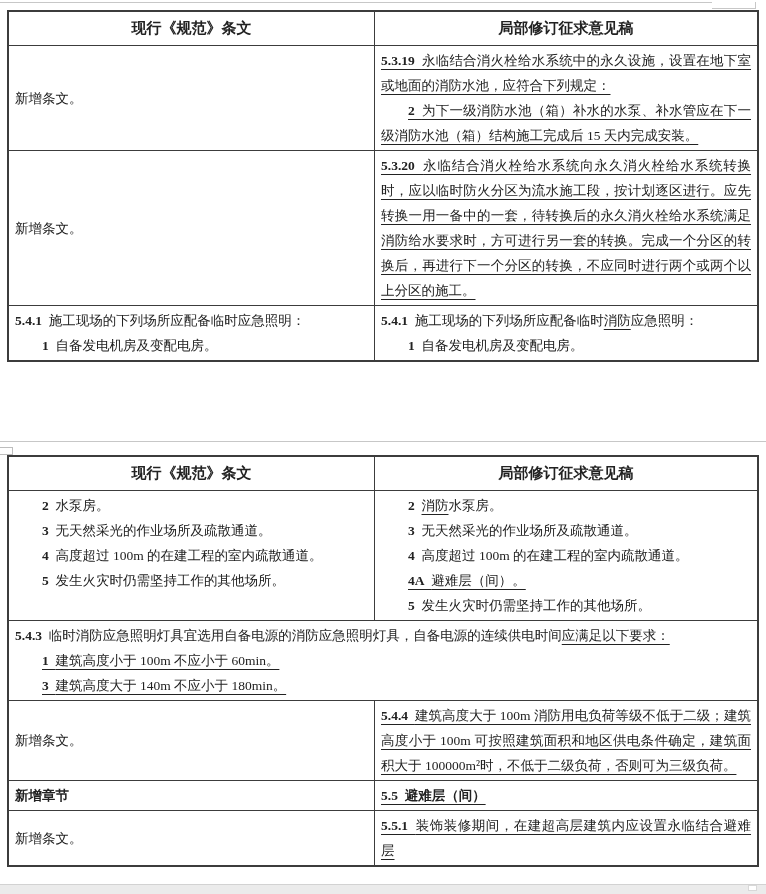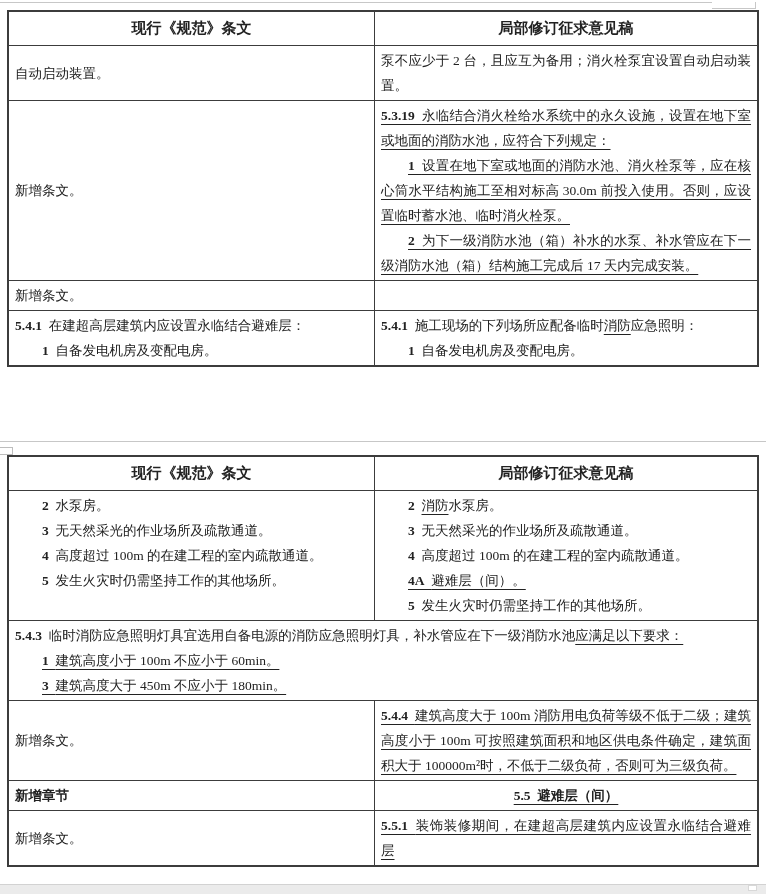--- a/index.html
+++ b/index.html
@@ -20,21 +20,21 @@
   }
   .vmid { justify-content:center; }
   .c1 { width:366px; border-right:1px solid #3c3c3c; flex:none; }
   .c2 { flex:1; min-width:0; }
   .hcell {
     font-size:15px; font-weight:bold; text-align:center;
     padding:4px 6px; line-height:25px; display:block;
   }
   .para { text-align:justify; }
   .indent { text-indent:27px; }
-  .pcenter { text-align:center; text-indent:0; }
+  .pcenter { text-align:left; text-indent:0; }
   .b { font-weight:bold; }
   .u { text-decoration:underline; text-underline-offset:4px; text-decoration-thickness:1px; }
   
   .hline { position:absolute; height:1px; background:#c7c7c7; }
   #top-line { left:0; top:2px; width:712px; }
   #top-notch { position:absolute; left:712px; top:2px; width:44px; height:7px;
     border-right:1px solid #c7c7c7; border-bottom:1px solid #c7c7c7; }
   #mid-line { left:0; top:441px; width:766px; }
   #mid-notch { position:absolute; left:0; top:447px; width:13px; height:8px;
     border:1px solid #bdbdbd; border-left:none; background:#fff; }
@@ -51,44 +51,38 @@
 <div class="hline" id="mid-line"></div>
 <div id="mid-notch"></div>
 
 <div class="tbl" id="table1">
     <div class="trow">
       <div class="cell hcell c1">现行《规范》条文</div>
       <div class="cell hcell c2">局部修订征求意见稿</div>
     </div>
     <div class="trow">
       <div class="cell c1 vmid">
-        <div class="para"><span>自动启动装置。</span></div>
+        <div class="para"><span>新增条文。</span></div>
       </div>
-      <div class="cell c2 vmid">
-        <div class="para"><span>泵不应少于 2 台，且应互为备用；消火栓泵宜设置自动启动装置。</span></div>
+      <div class="cell c2">
+        <div class="para"><span class="b u">5.3.19&nbsp;&nbsp;</span><span class="u">永临结合消火栓给水系统中的永久设施，设置在地下室或地面的消防水池，应符合下列规定：</span></div>
+        <div class="para indent"><span class="b u">2&nbsp;&nbsp;</span><span class="u">为下一级消防水池（箱）补水的水泵、补水管应在下一级消防水池（箱）结构施工完成后 15 天内完成安装。</span></div>
       </div>
     </div>
     <div class="trow">
       <div class="cell c1 vmid">
         <div class="para"><span>新增条文。</span></div>
       </div>
       <div class="cell c2">
-        <div class="para"><span class="b u">5.3.19&nbsp;&nbsp;</span><span class="u">永临结合消火栓给水系统中的永久设施，设置在地下室或地面的消防水池，应符合下列规定：</span></div>
-        <div class="para indent"><span class="b u">1&nbsp;&nbsp;</span><span class="u">设置在地下室或地面的消防水池、消火栓泵等，应在核心筒水平结构施工至相对标高 30.0m 前投入使用。否则，应设置临时蓄水池、临时消火栓泵。</span></div>
-        <div class="para indent"><span class="b u">2&nbsp;&nbsp;</span><span class="u">为下一级消防水池（箱）补水的水泵、补水管应在下一级消防水池（箱）结构施工完成后 17 天内完成安装。</span></div>
-      </div>
-    </div>
-    <div class="trow">
-      <div class="cell c1 vmid">
-        <div class="para"><span>新增条文。</span></div>
+        <div class="para"><span class="b u">5.3.20&nbsp;&nbsp;</span><span class="u">永临结合消火栓给水系统向永久消火栓给水系统转换时，应以临时防火分区为流水施工段，按计划逐区进行。应先转换一用一备中的一套，待转换后的永久消火栓给水系统满足消防给水要求时，方可进行另一套的转换。完成一个分区的转换后，再进行下一个分区的转换，不应同时进行两个或两个以上分区的施工。</span></div>
       </div>
     </div>
     <div class="trow">
       <div class="cell c1">
-        <div class="para"><span class="b">5.4.1&nbsp;&nbsp;</span><span>在建超高层建筑内应设置永临结合避难层：</span></div>
+        <div class="para"><span class="b">5.4.1&nbsp;&nbsp;</span><span>施工现场的下列场所应配备临时应急照明：</span></div>
         <div class="para indent"><span class="b">1&nbsp;&nbsp;</span><span>自备发电机房及变配电房。</span></div>
       </div>
       <div class="cell c2">
         <div class="para"><span class="b">5.4.1&nbsp;&nbsp;</span><span>施工现场的下列场所应配备临时</span><span class="u">消防</span><span>应急照明：</span></div>
         <div class="para indent"><span class="b">1&nbsp;&nbsp;</span><span>自备发电机房及变配电房。</span></div>
       </div>
     </div>
   </div>
 <div class="tbl" id="table2">
     <div class="trow">
@@ -105,23 +99,23 @@
       <div class="cell c2">
         <div class="para indent"><span class="b">2&nbsp;&nbsp;</span><span class="u">消防</span><span>水泵房。</span></div>
         <div class="para indent"><span class="b">3&nbsp;&nbsp;</span><span>无天然采光的作业场所及疏散通道。</span></div>
         <div class="para indent"><span class="b">4&nbsp;&nbsp;</span><span>高度超过 100m 的在建工程的室内疏散通道。</span></div>
         <div class="para indent"><span class="b u">4A&nbsp;&nbsp;</span><span class="u">避难层（间）。</span></div>
         <div class="para indent"><span class="b">5&nbsp;&nbsp;</span><span>发生火灾时仍需坚持工作的其他场所。</span></div>
       </div>
     </div>
     <div class="trow">
       <div class="cell c2">
-        <div class="para"><span class="b">5.4.3&nbsp;&nbsp;</span><span>临时消防应急照明灯具宜选用自备电源的消防应急照明灯具，补水管应在下一级消防水池</span><span class="u">应满足以下要求：</span></div>
+        <div class="para"><span class="b">5.4.3&nbsp;&nbsp;</span><span>临时消防应急照明灯具宜选用自备电源的消防应急照明灯具，自备电源的连续供电时间</span><span class="u">应满足以下要求：</span></div>
         <div class="para indent"><span class="b u">1&nbsp;&nbsp;</span><span class="u">建筑高度小于 100m 不应小于 60min。</span></div>
-        <div class="para indent"><span class="b u">3&nbsp;&nbsp;</span><span class="u">建筑高度大于 450m 不应小于 180min。</span></div>
+        <div class="para indent"><span class="b u">3&nbsp;&nbsp;</span><span class="u">建筑高度大于 140m 不应小于 180min。</span></div>
       </div>
     </div>
     <div class="trow">
       <div class="cell c1 vmid">
         <div class="para"><span>新增条文。</span></div>
       </div>
       <div class="cell c2">
         <div class="para"><span class="b u">5.4.4&nbsp;&nbsp;</span><span class="u">建筑高度大于 100m 消防用电负荷等级不低于二级；建筑高度小于 100m 可按照建筑面积和地区供电条件确定，建筑面积大于 100000m²时，不低于二级负荷，否则可为三级负荷。</span></div>
       </div>
     </div>

